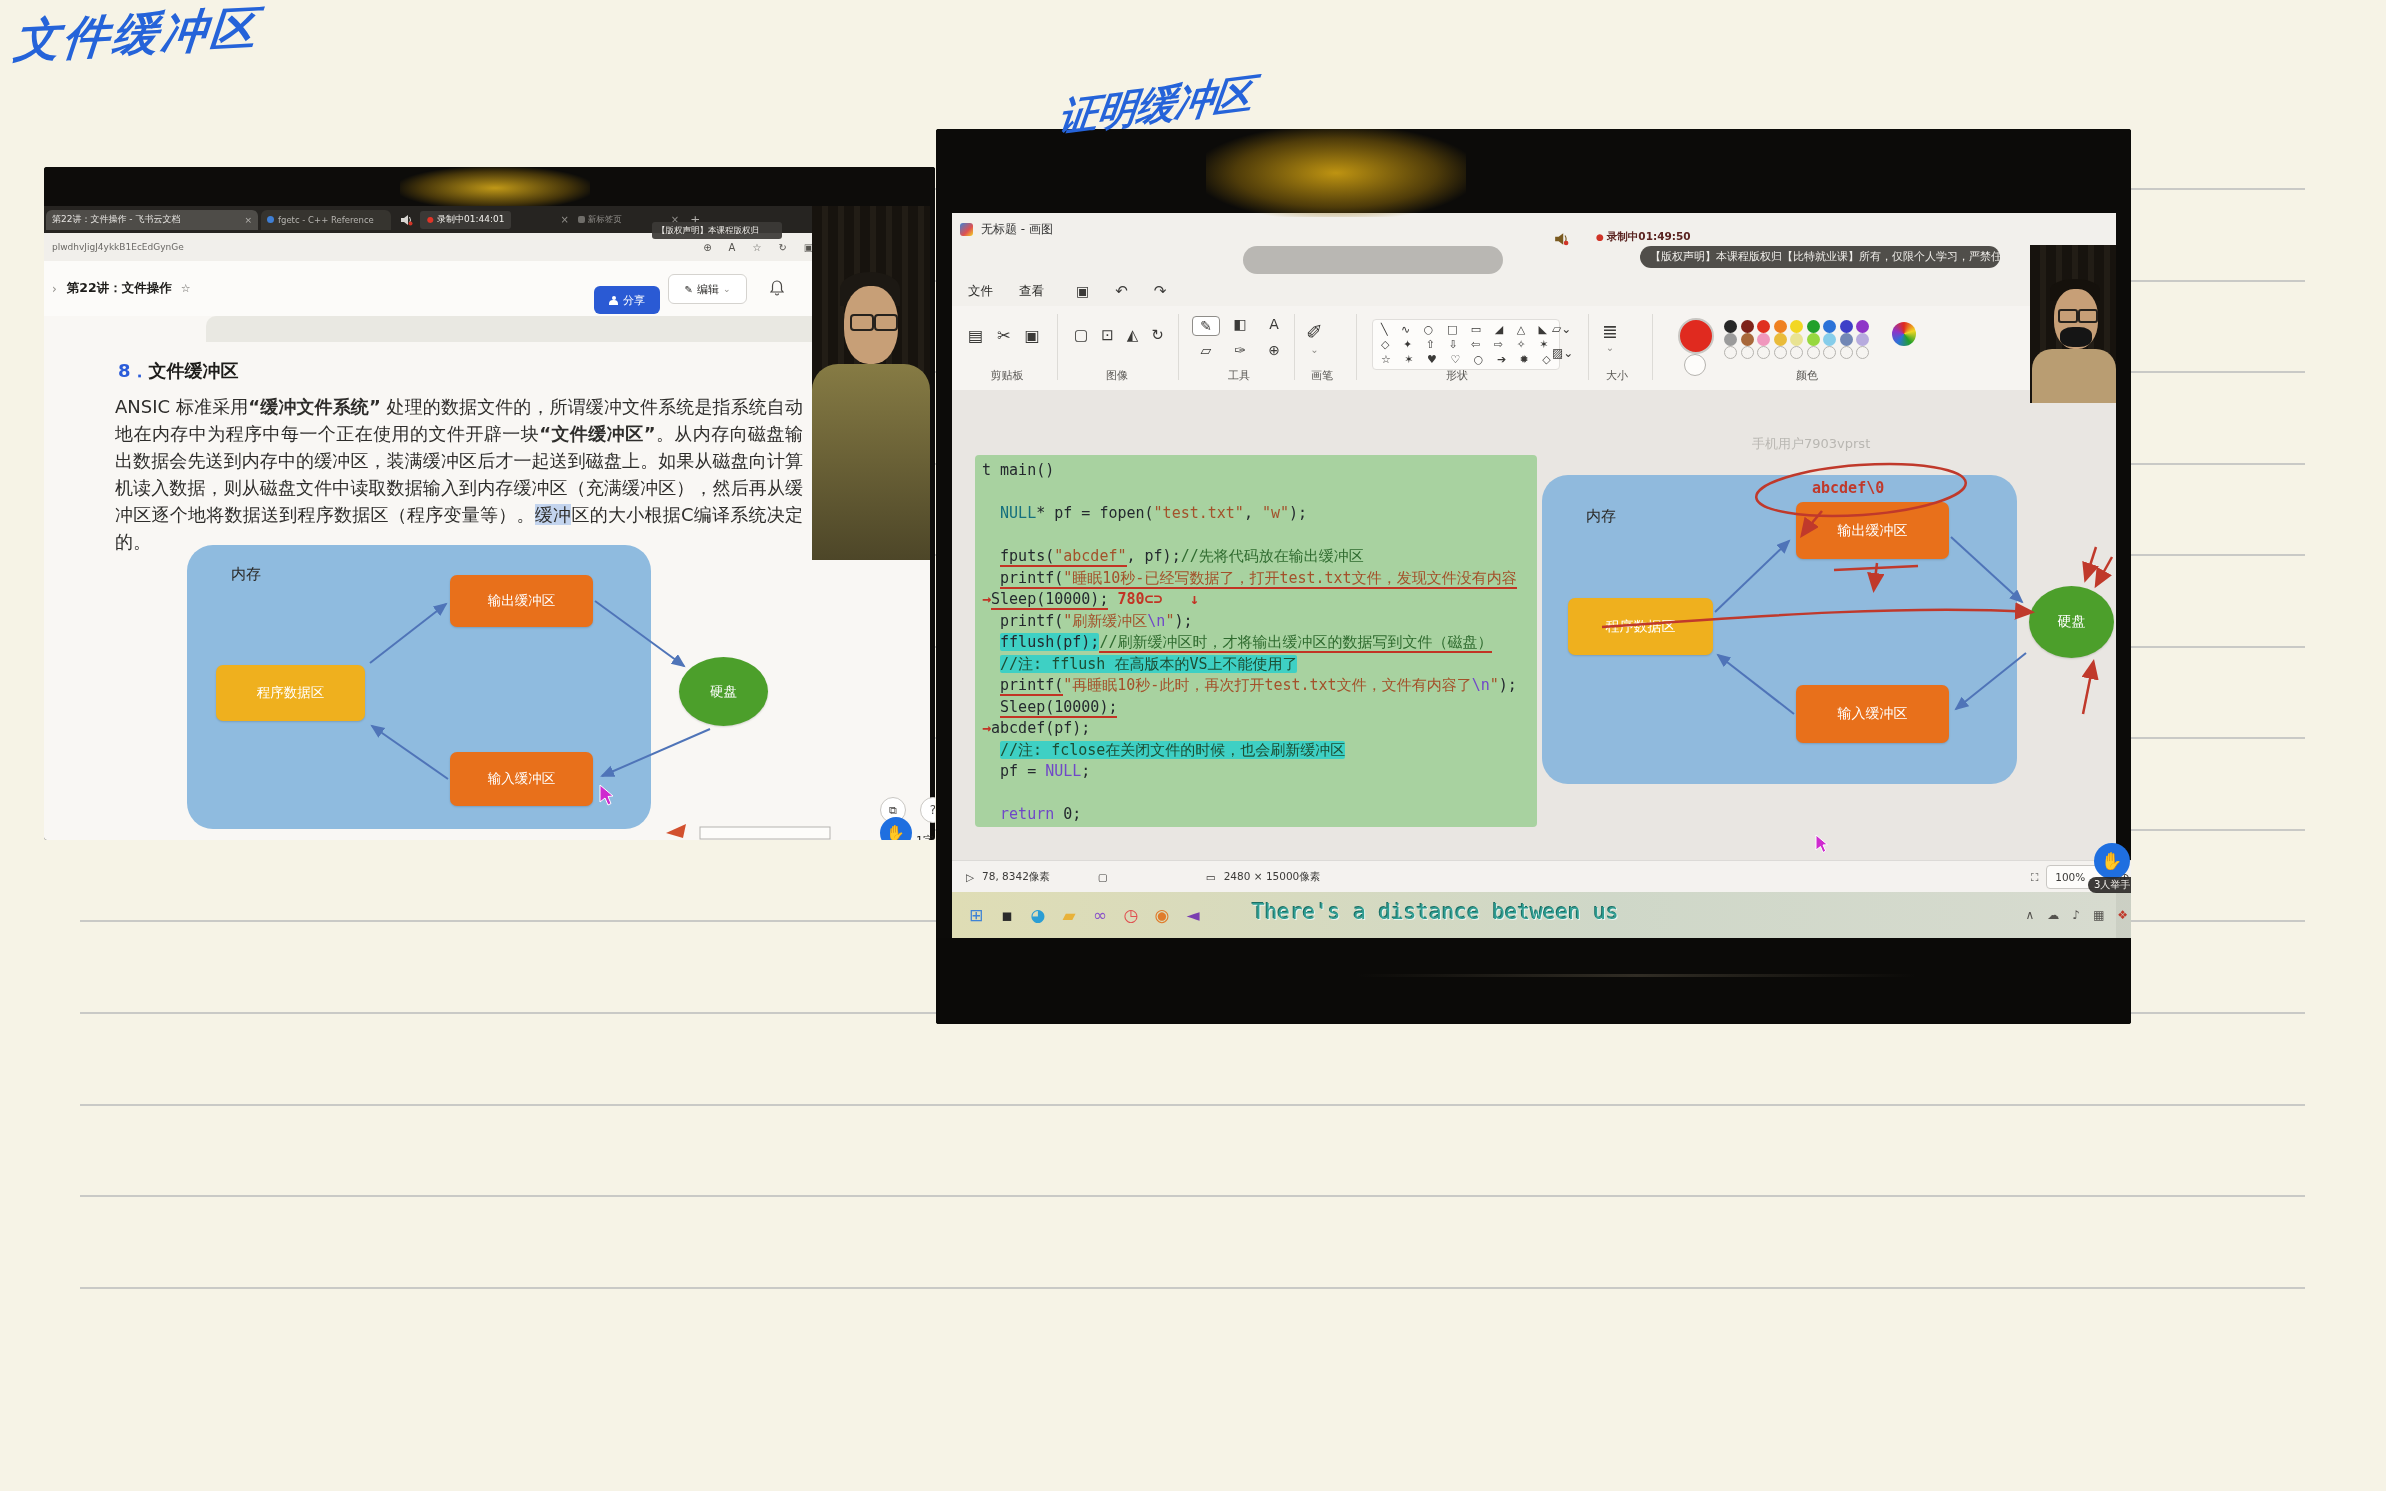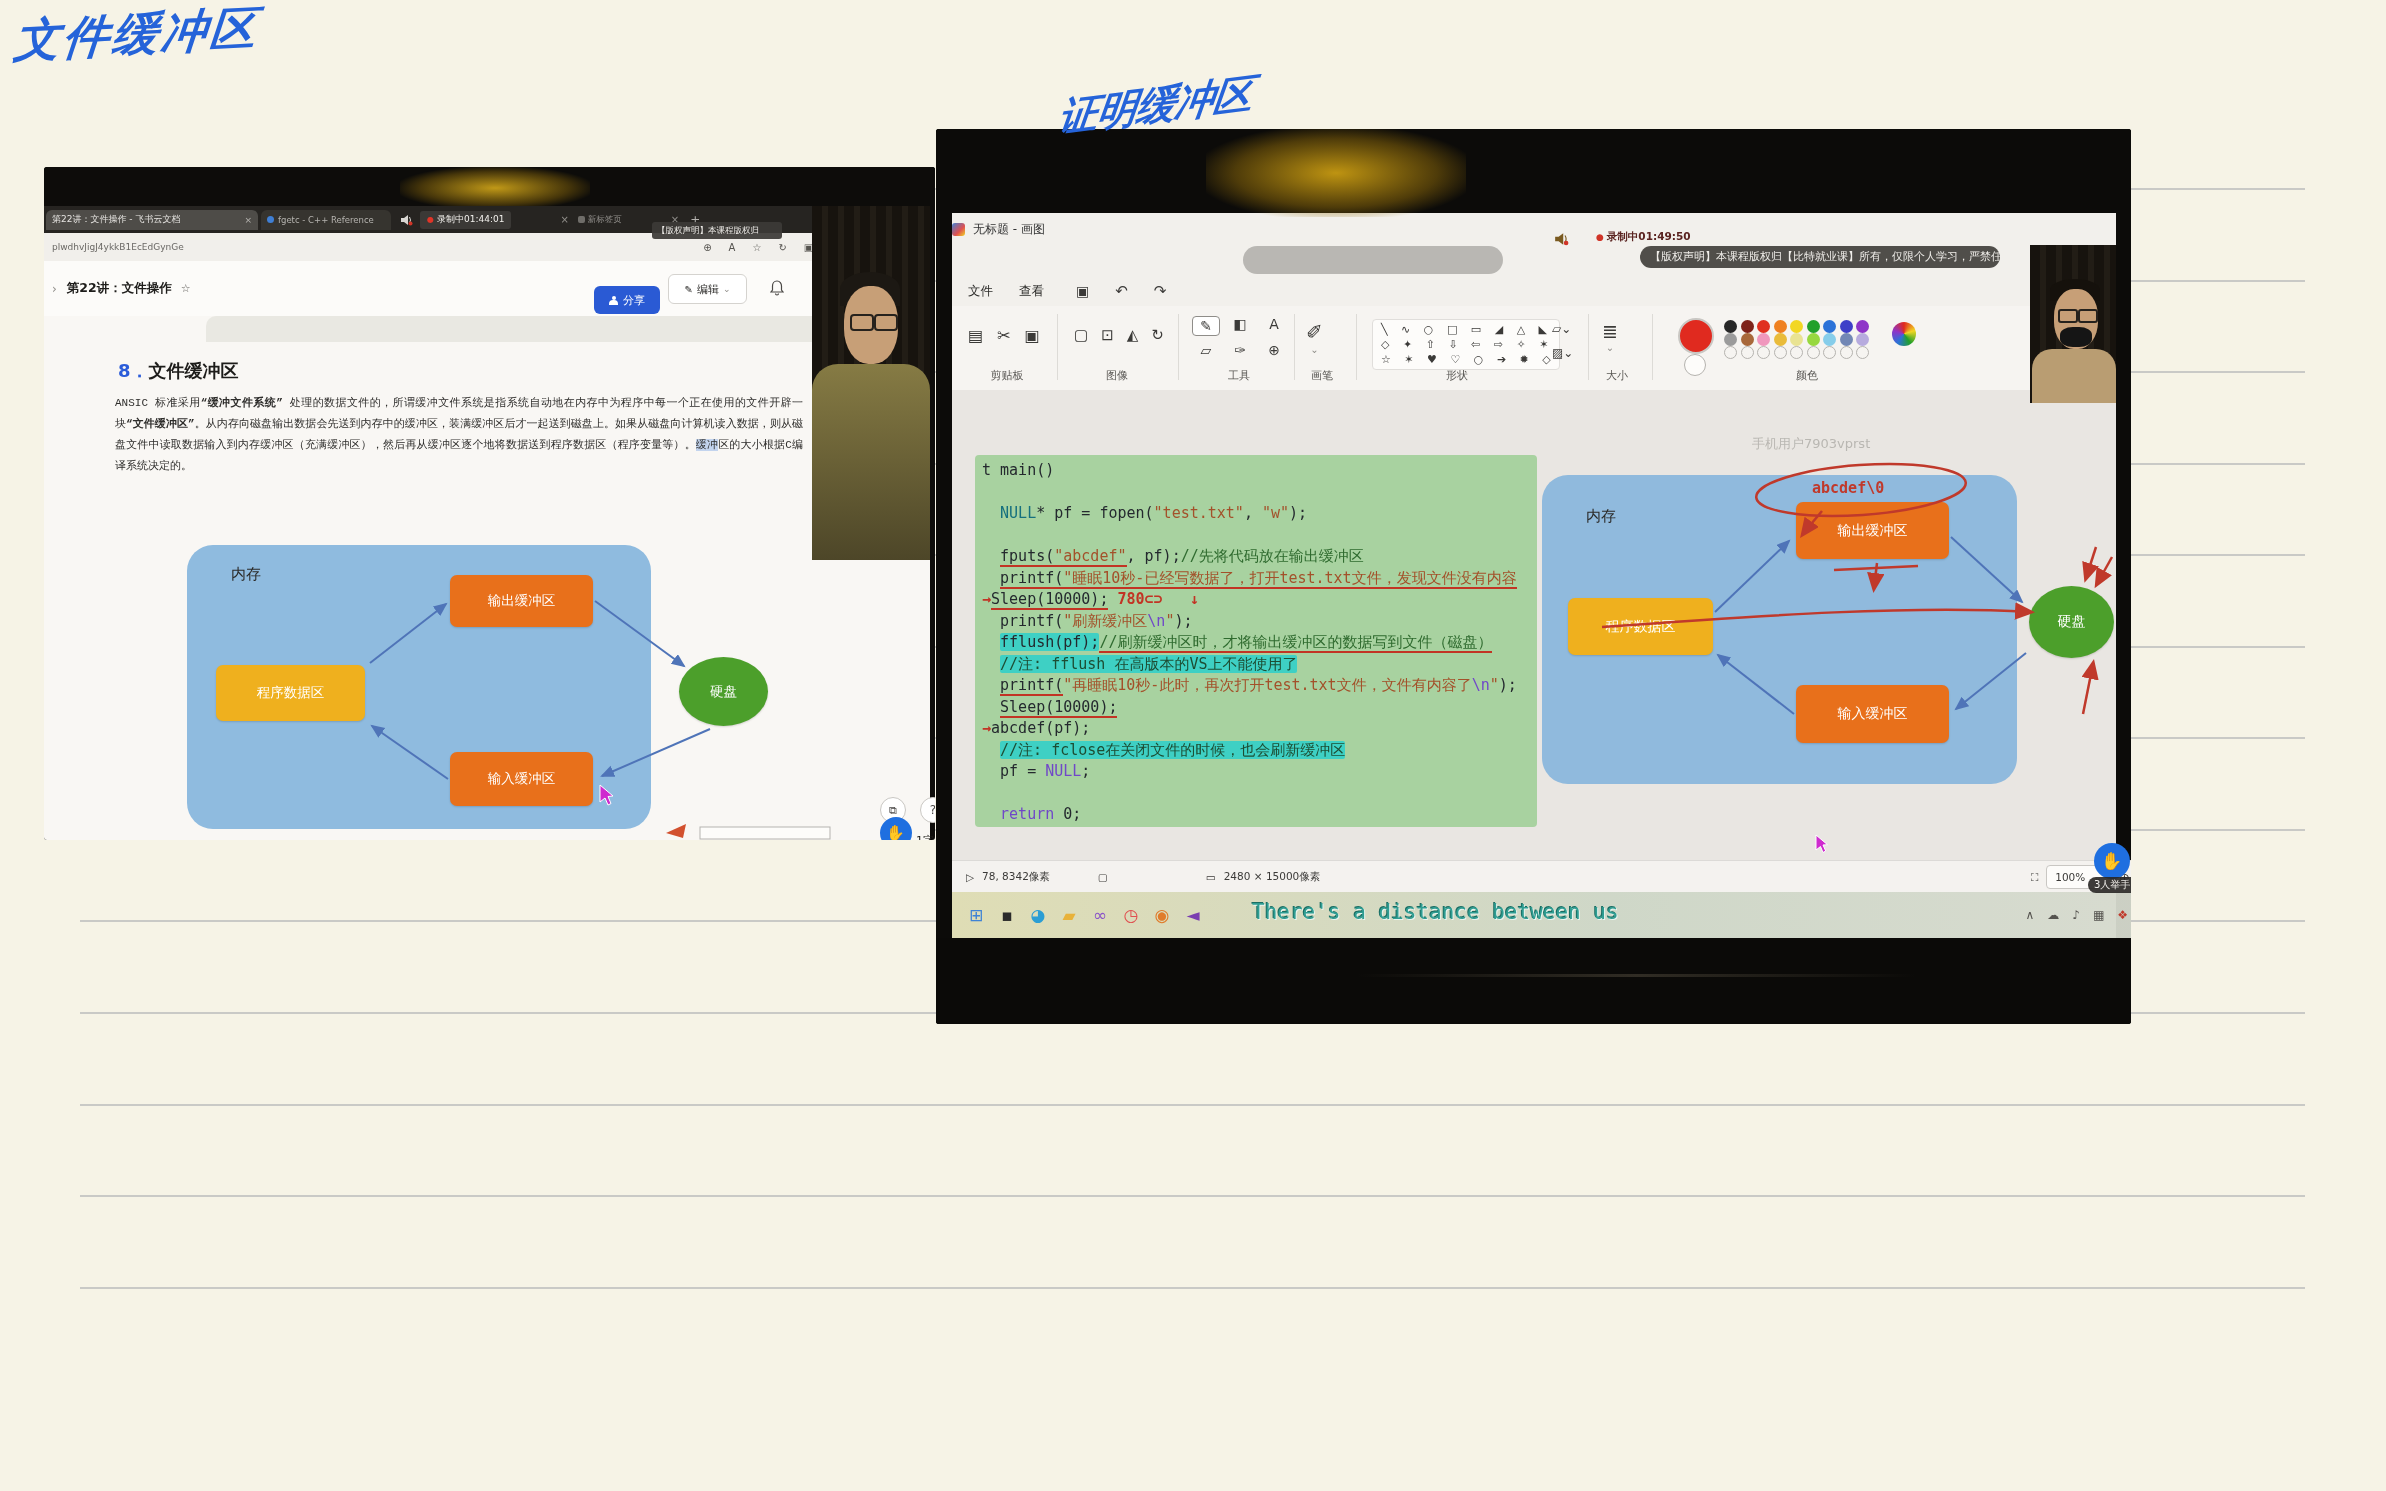--- a/index.html
+++ b/index.html
@@ -12,21 +12,21 @@
   .fx{display:flex;align-items:center;}
   .ell{white-space:nowrap;overflow:hidden;text-overflow:clip;}
   
   .tabstrip{background:#262421;}
   .tab{border-radius:6px 6px 0 0;font-size:9px;padding:0 6px;height:20px;display:flex;align-items:center;gap:4px;white-space:nowrap;overflow:hidden;}
   .urlrow{background:#f1efeb;border-bottom:1px solid #dbd9d4;}
   .docheader{background:#fcfbf9;}
   .btn-share{background:#2a5ad4;color:#fff;border-radius:6px;font-size:11px;display:flex;align-items:center;justify-content:center;gap:5px;}
   .btn-edit{background:#fff;border:1px solid #d5d3cf;color:#2d2c2a;border-radius:6px;font-size:11px;display:flex;align-items:center;justify-content:center;gap:4px;}
   .page-white{background:#f9f7f4;}
-  .para{font-size:11px;line-height:21px;color:#2e2d2b;text-align:justify;font-family:Liberation Mono, monospace;}
+  .para{font-size:18px;line-height:27px;color:#2e2d2b;text-align:justify;}
   .para .b{font-weight:bold;}
   .para .sel{background:#c3d4ee;}
   .dbox{position:absolute;display:flex;align-items:center;justify-content:center;color:#fff;border-radius:7px;box-shadow:0 1px 2px rgba(0,0,0,.15);}
   
   .ribbon-label{font-size:11px;color:#5a5855;text-align:center;}
   .glyph{color:#3b3a38;}
   .sepv{position:absolute;width:1px;background:#dddbd7;}
   .cline{height:21.5px;white-space:pre;font-family:"DejaVu Sans Mono",monospace;font-size:15px;}
   .cs.p{color:#24292e;margin-top:28px;} .cs.k{color:#16707e;} .cs.s{color:#a3512a;} .cs.cm{color:#2f6b2f;}
   .cs.cm2{color:#1d4d33;} .cs.u{color:#7048c8;} .cs.red{color:#c23424;font-weight:bold;}
@@ -188,21 +188,21 @@
 
   <div class="photo" style="left:936px;top:129px;width:1195px;height:895px;">
 
     <div class="abs" style="left:16px;top:84px;width:1164px;height:725px;background:#f2f0ec;"></div>
 
     <div class="abs" style="left:0;top:0;width:1195px;height:84px;background:#0c0b09;"></div>
     <div class="abs" style="left:270px;top:0;width:260px;height:88px;background:radial-gradient(ellipse at center,rgba(200,155,18,.95),rgba(145,108,10,.5) 55%,rgba(0,0,0,0) 78%);"></div>
     <div class="abs" style="left:0;top:0;width:16px;height:895px;background:#0c0b09;"></div>
     <div class="abs" style="left:1180px;top:0;width:15px;height:895px;background:#0c0b09;"></div>
 
-    <div class="abs fx" style="left:16px;top:84px;width:1164px;height:32px;padding-left:0;gap:8px;">
+    <div class="abs fx" style="left:16px;top:84px;width:1164px;height:32px;padding-left:8px;gap:8px;">
       <span style="width:13px;height:13px;border-radius:3px;background:linear-gradient(135deg,#3f83d6,#e05050 60%,#f2d723);display:inline-block;"></span>
       <span style="font-size:12px;color:#333;">无标题 - 画图</span>
     </div>
     <div class="abs" style="left:307px;top:117px;width:260px;height:28px;background:#b9b7b3;border-radius:14px;"></div>
     <svg class="abs" width="15" height="14" viewBox="0 0 13 12" style="left:618px;top:103px;">
       <polygon points="1,4 4,4 8,1 8,11 4,8 1,8" fill="#7a5a20"></polygon>
         <path d="M9.5,3 q2,3 0,6" stroke="#7a5a20" fill="none"></path>
       <circle cx="10.5" cy="9.5" r="2" fill="#d03427"></circle>
     </svg>
     <div class="abs fx" style="left:660px;top:101px;gap:3px;">

